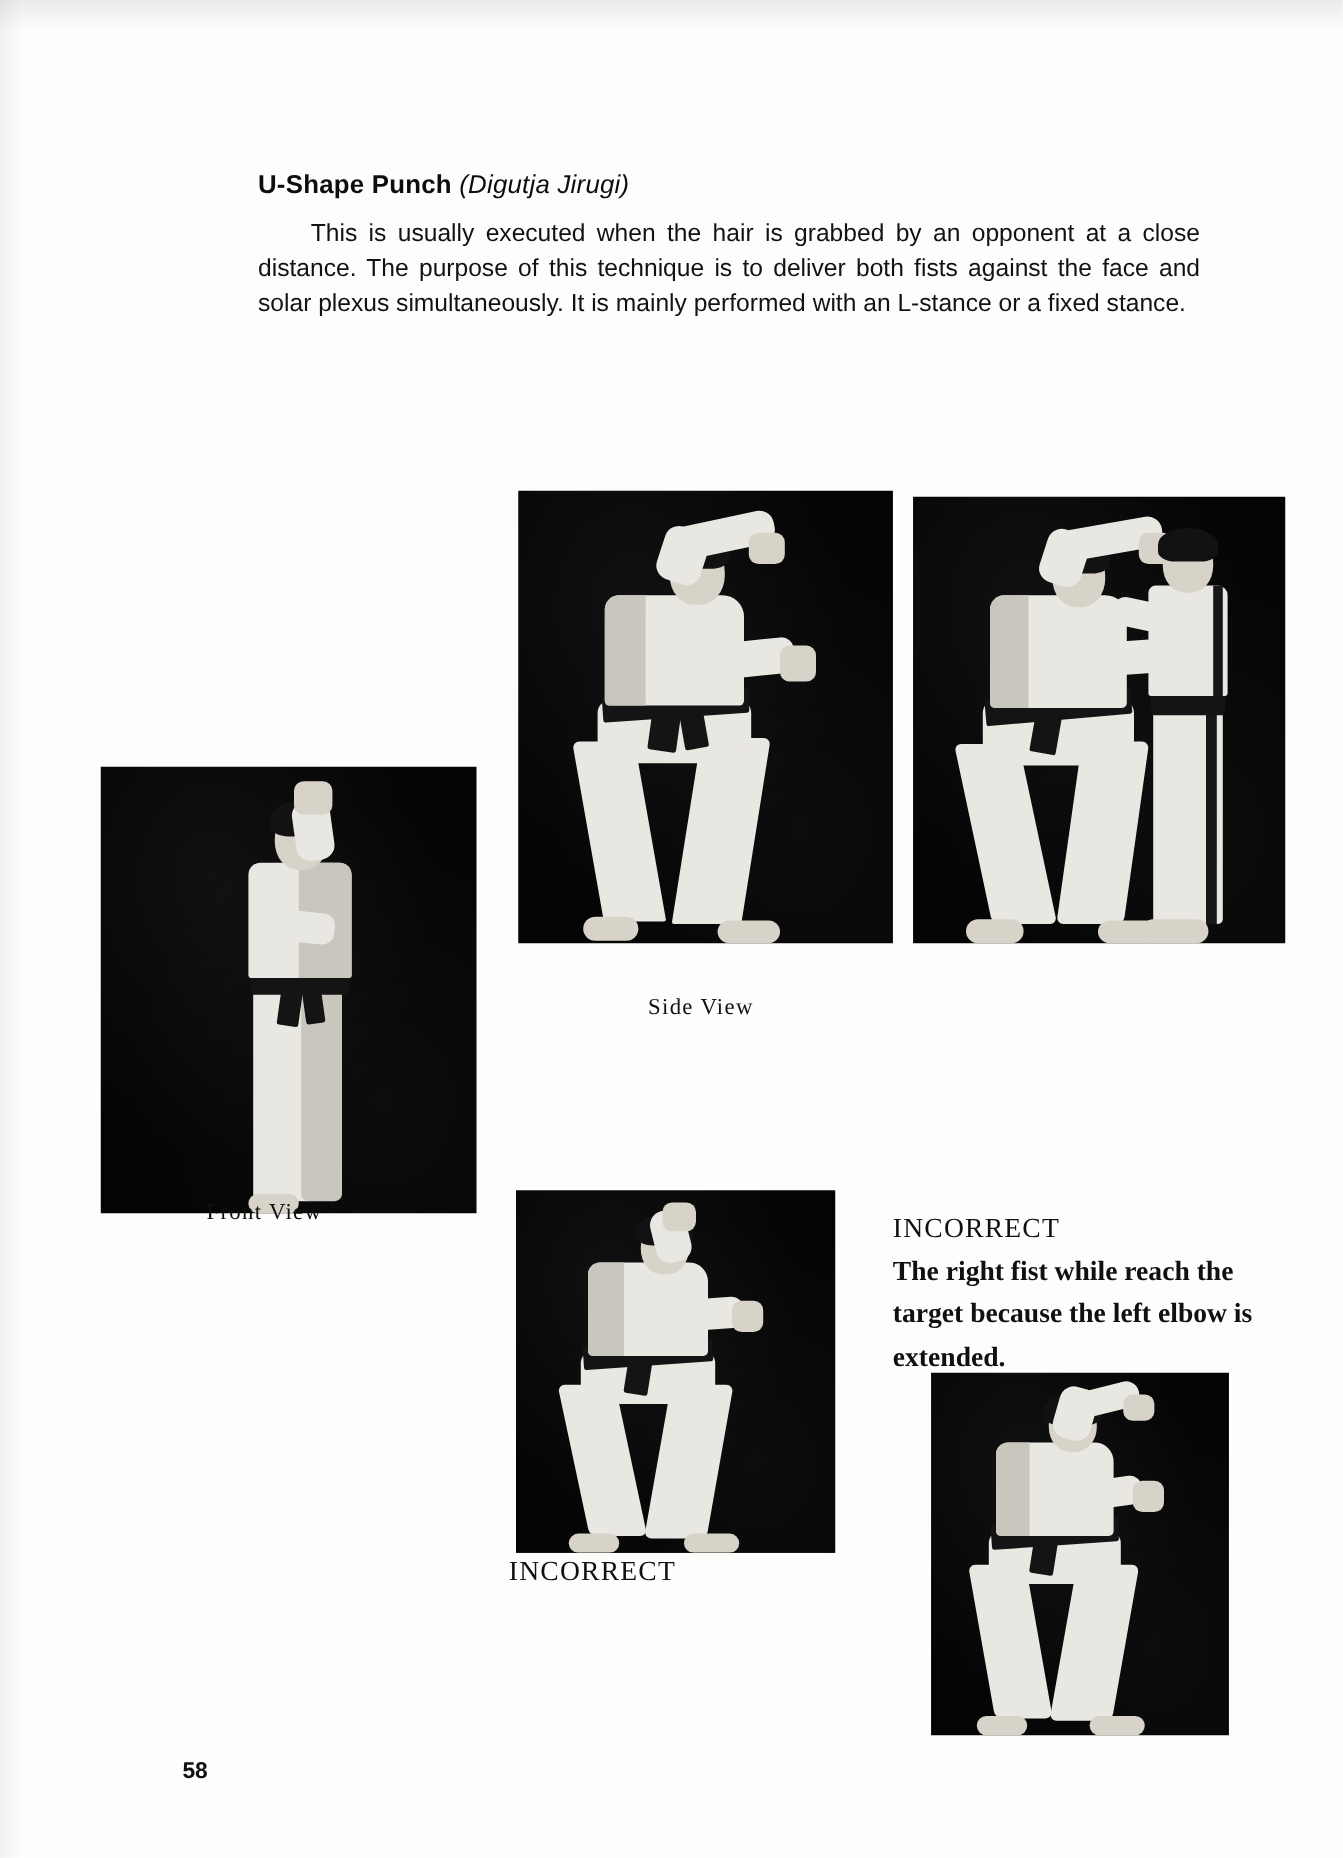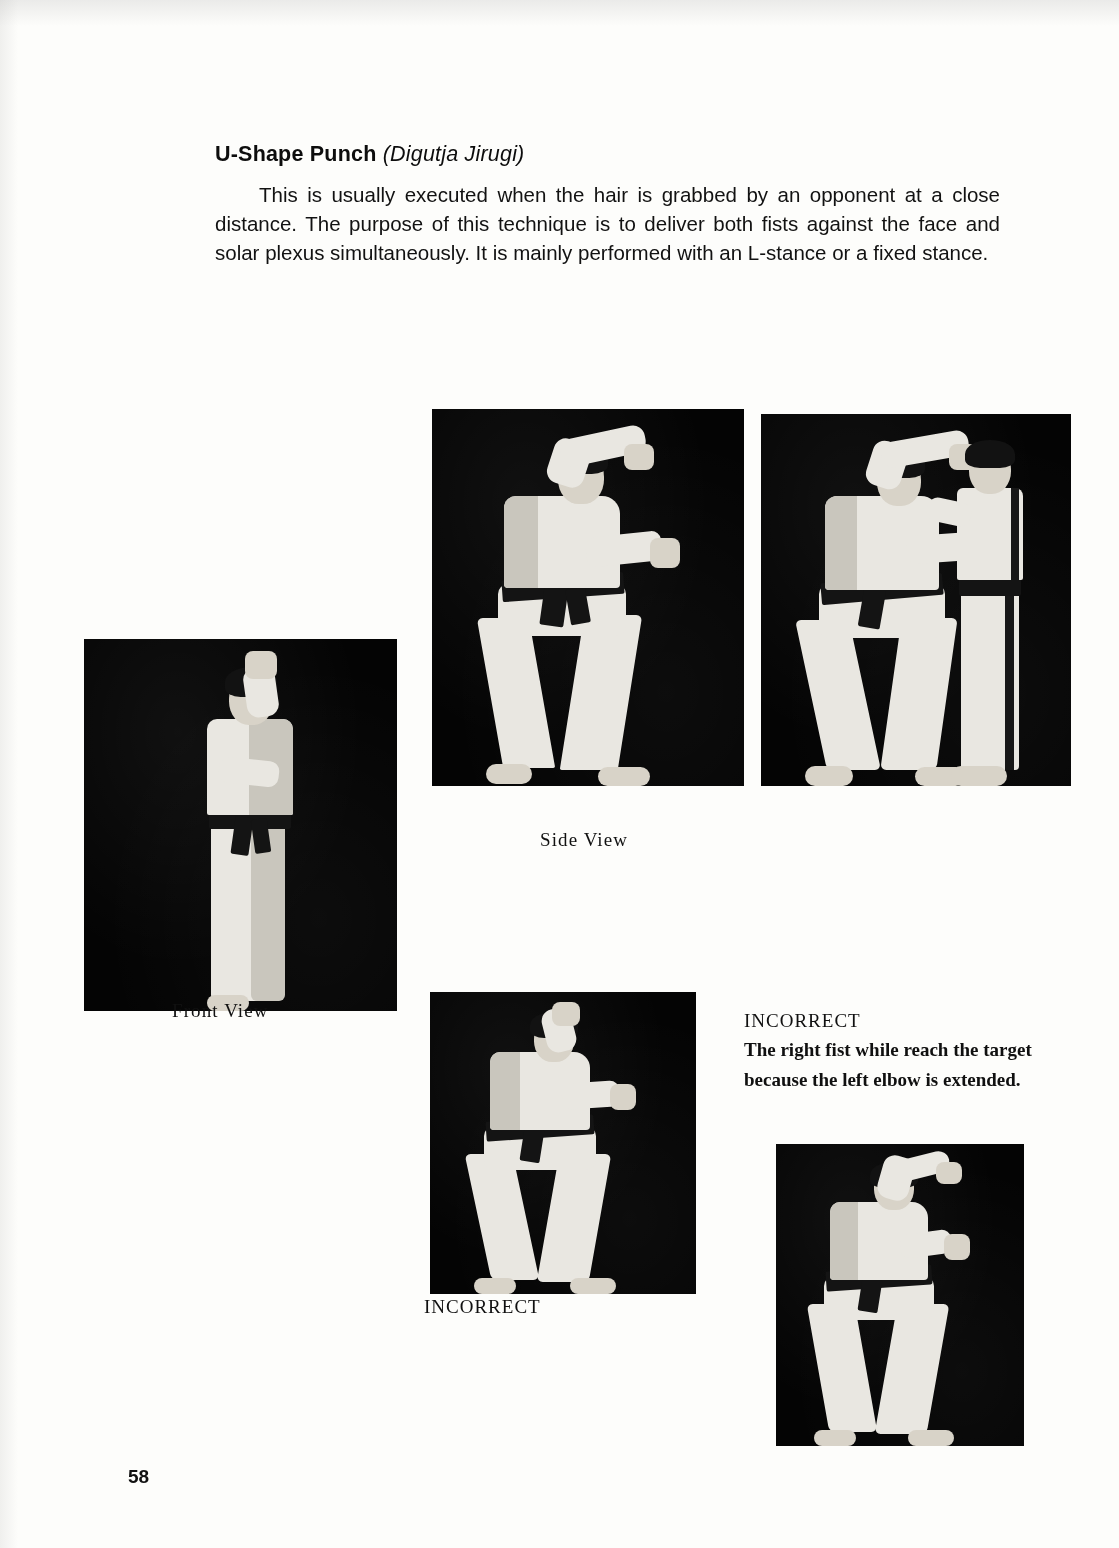--- a/index.html
+++ b/index.html
@@ -104,31 +104,31 @@
   .caption {
     position: absolute;
     font-family: "Liberation Serif", serif;
     font-size: 19px;
     letter-spacing: 1.1px;
     color: #111111;
   }
   .caption-block {
     position: absolute;
     font-family: "Liberation Serif", serif;
-    font-size: 19px;
+    font-size: 23px;
     color: #101010;
     line-height: 1.55;
   }
   .caption-block .label {
     letter-spacing: 1px;
   }
 
   .page-number {
     position: absolute;
-    left: 128px;
+    left: 152px;
     top: 1466px;
     font-family: "Liberation Sans", sans-serif;
     font-weight: bold;
     font-size: 19px;
     color: #111;
   }
 
   
   .scan-edge-top {
     position: absolute;

